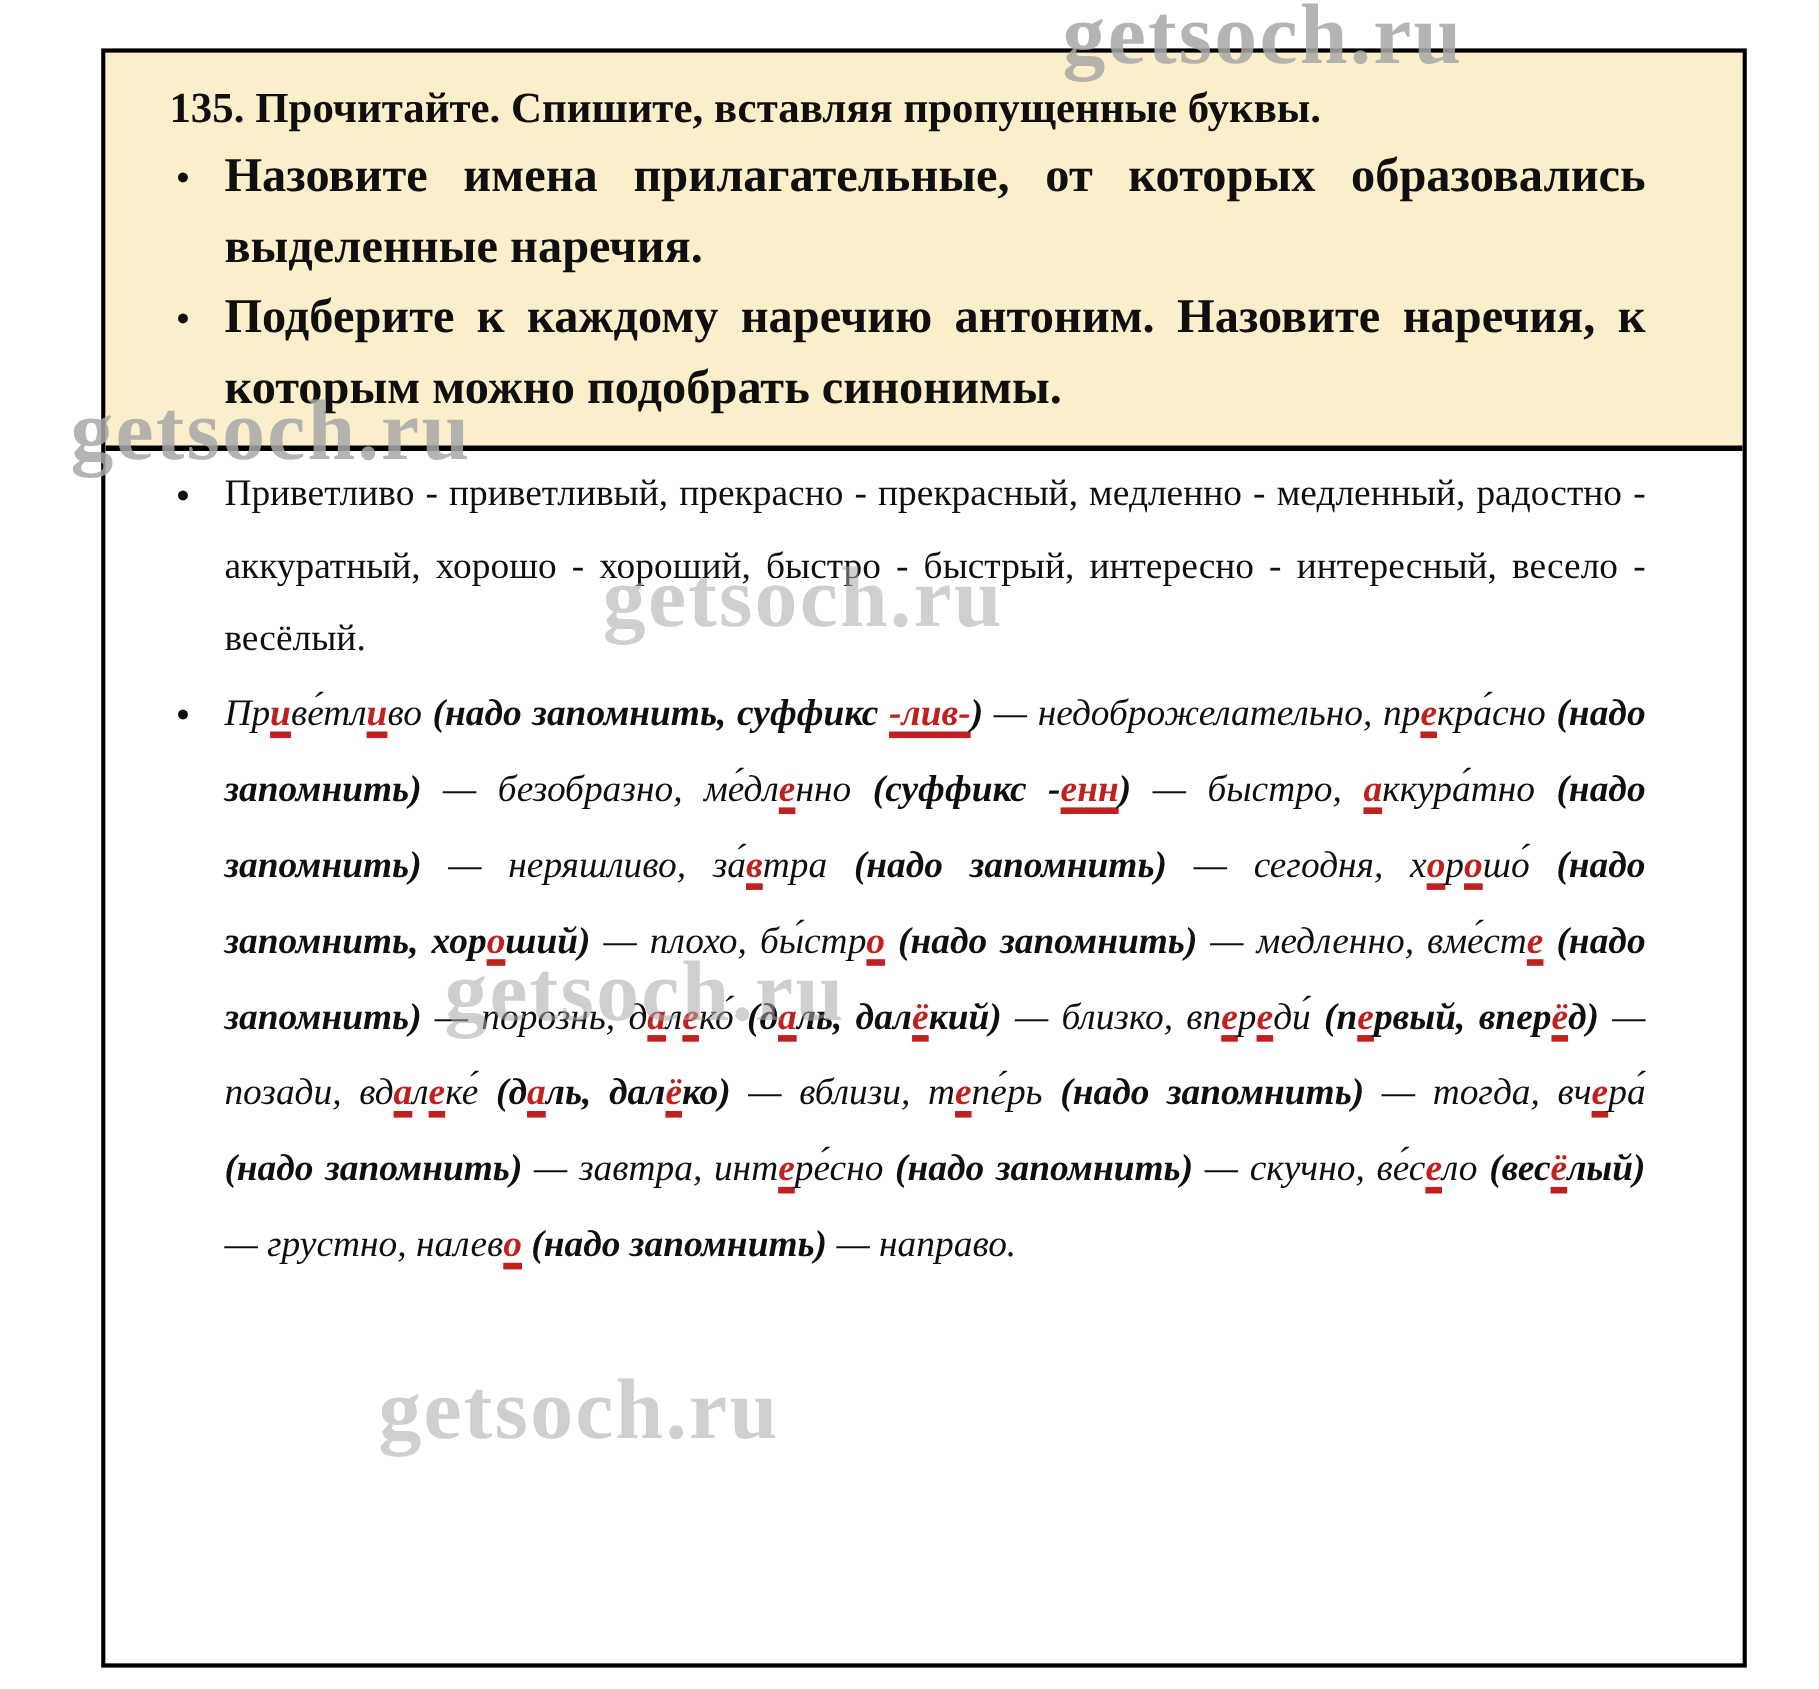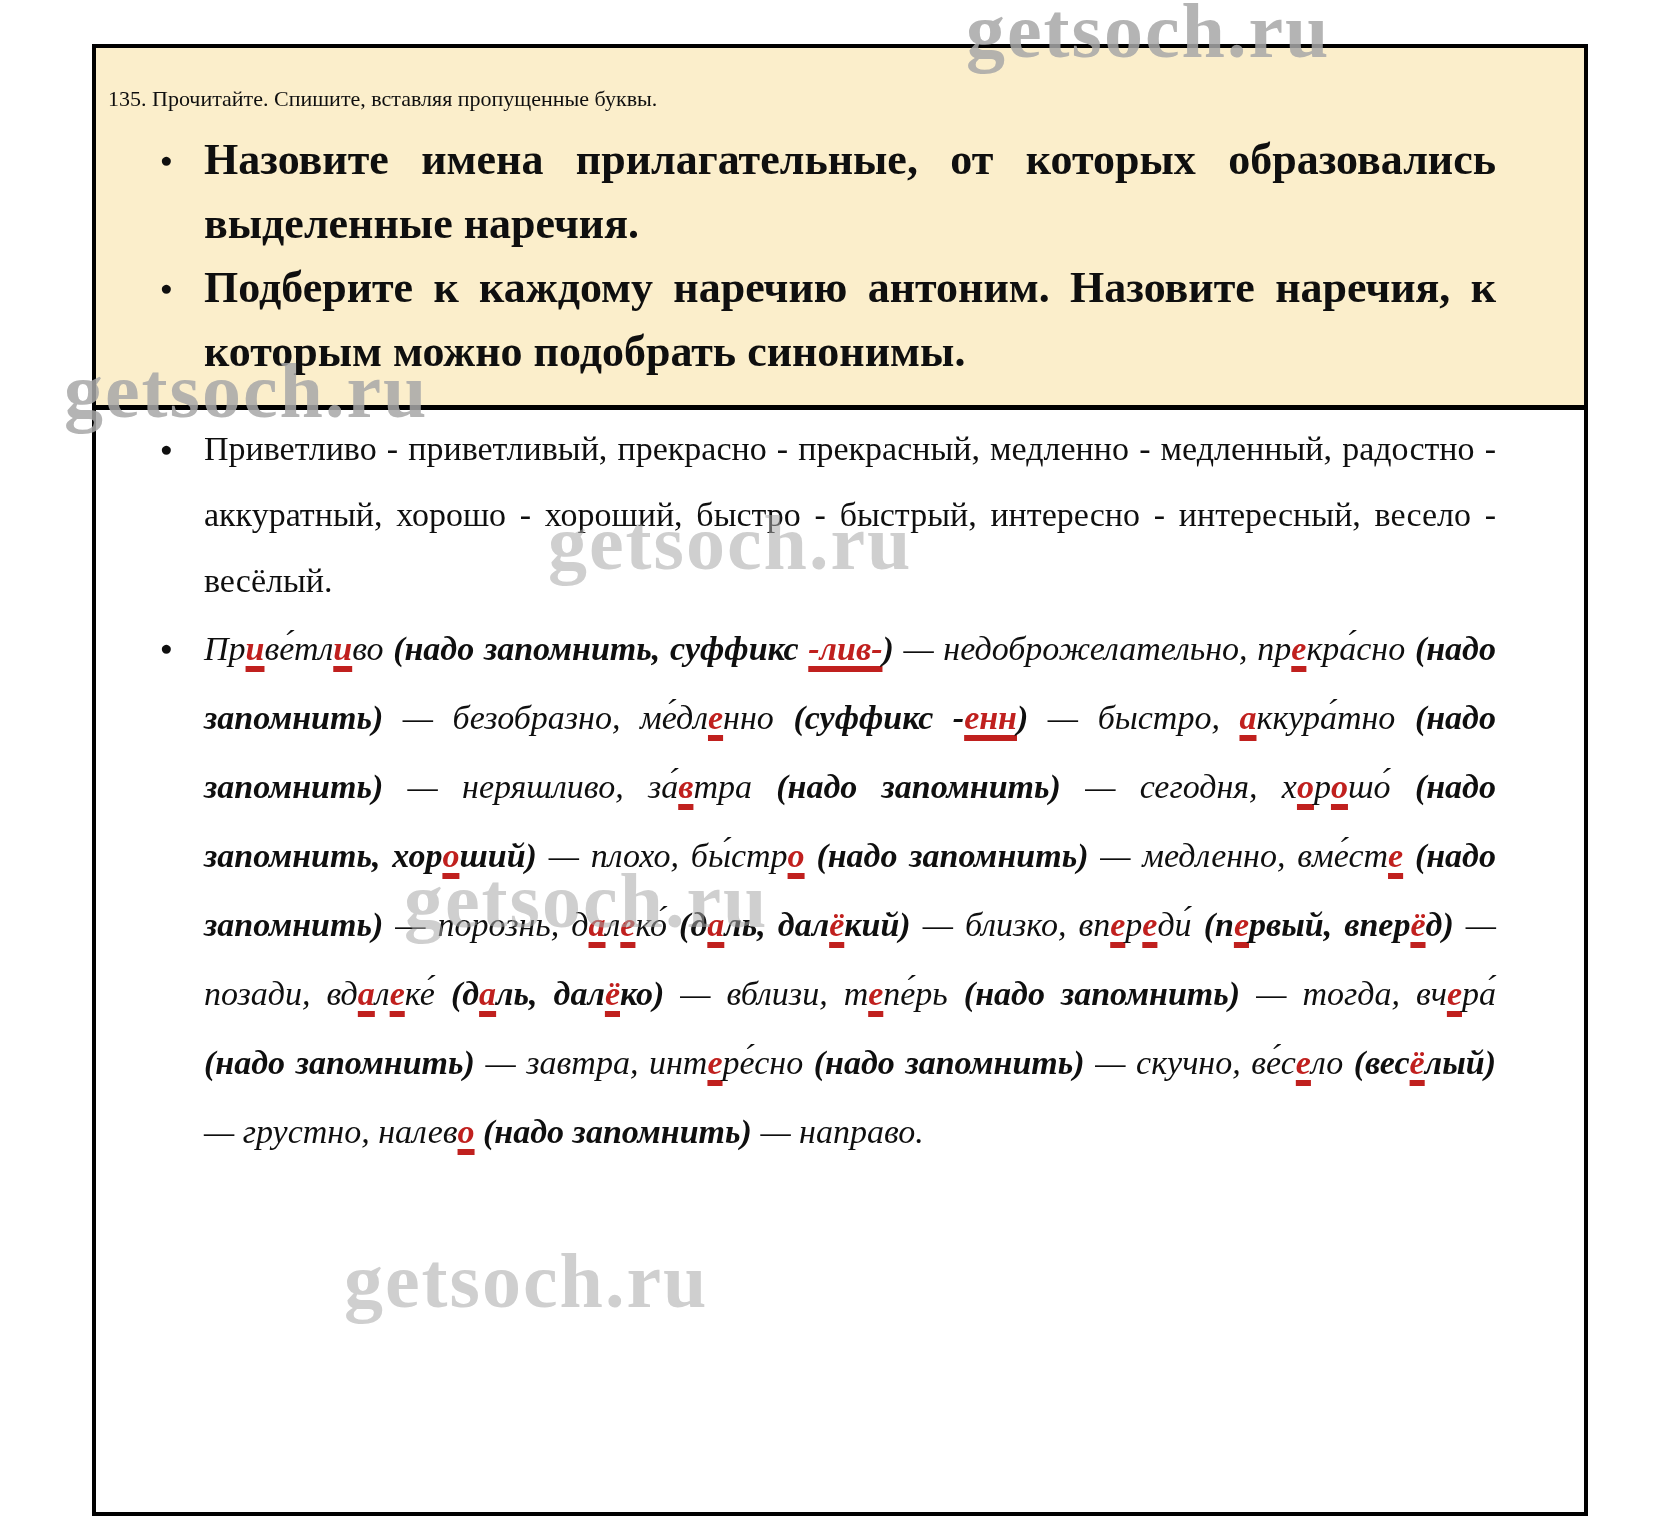--- a/index.html
+++ b/index.html
@@ -16,21 +16,21 @@
   .frame{
     position:absolute;left:92px;top:44px;width:1496px;height:1472px;
     border:4px solid var(--box-border);box-sizing:border-box;
     display:flex;flex-direction:column;background:#fff;
   }
   .task-box{
     background:var(--header-bg);border-bottom:5px solid var(--box-border);
     box-sizing:border-box;height:362px;flex:0 0 auto;
     padding:22px 88px 10px 12px;overflow:hidden;
   }
-  .task-title{font-size:22px;font-weight:normal;line-height:58px;}
+  .task-title{font-size:39px;font-weight:bold;line-height:58px;margin-left:46px;}
   .task-item{display:flex;padding-left:52px;}
   .marker{width:44px;flex:0 0 aupx;flex-shrink:0;font-size:21px;}
   .task-item .marker{line-height:64px;}
   .task-text{flex:1;font-size:44px;font-weight:bold;line-height:64px;text-align:justify;}
   .answer-box{
     background:#fff;flex:1;box-sizing:border-box;
     padding:6px 88px 0 12px;font-size:34px;overflow:hidden;
   }
   .ans-item{display:flex;padding-left:52px;}
   .ans-pairs .marker{line-height:66px;}

